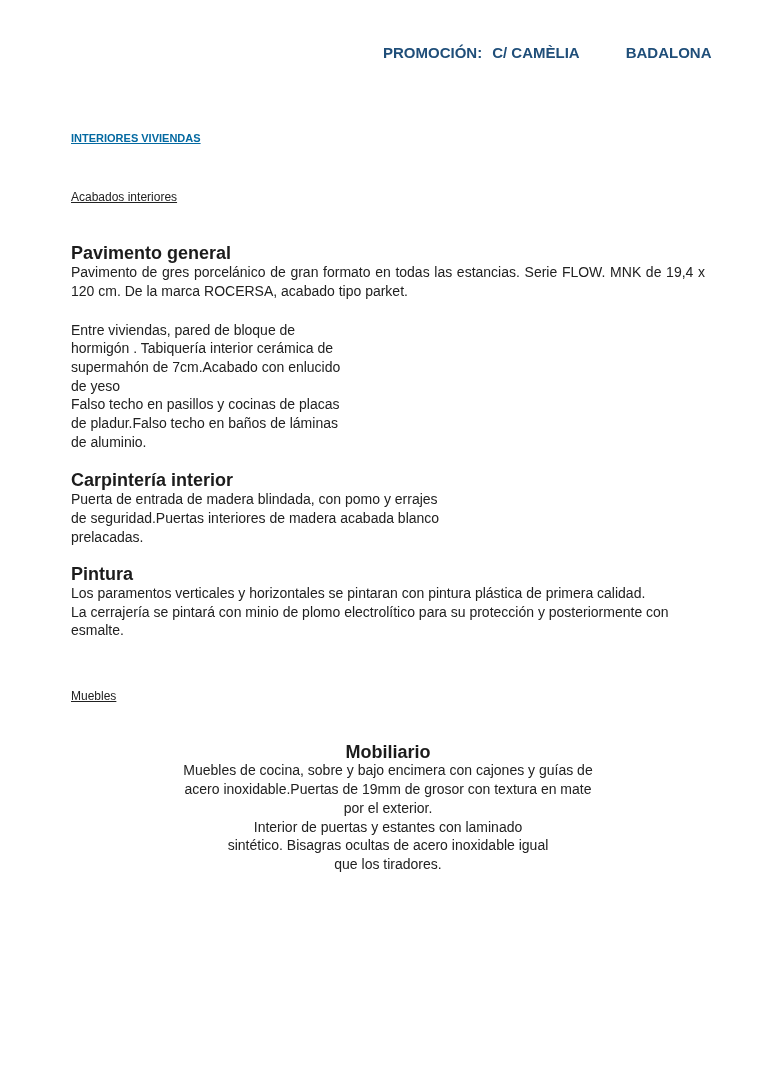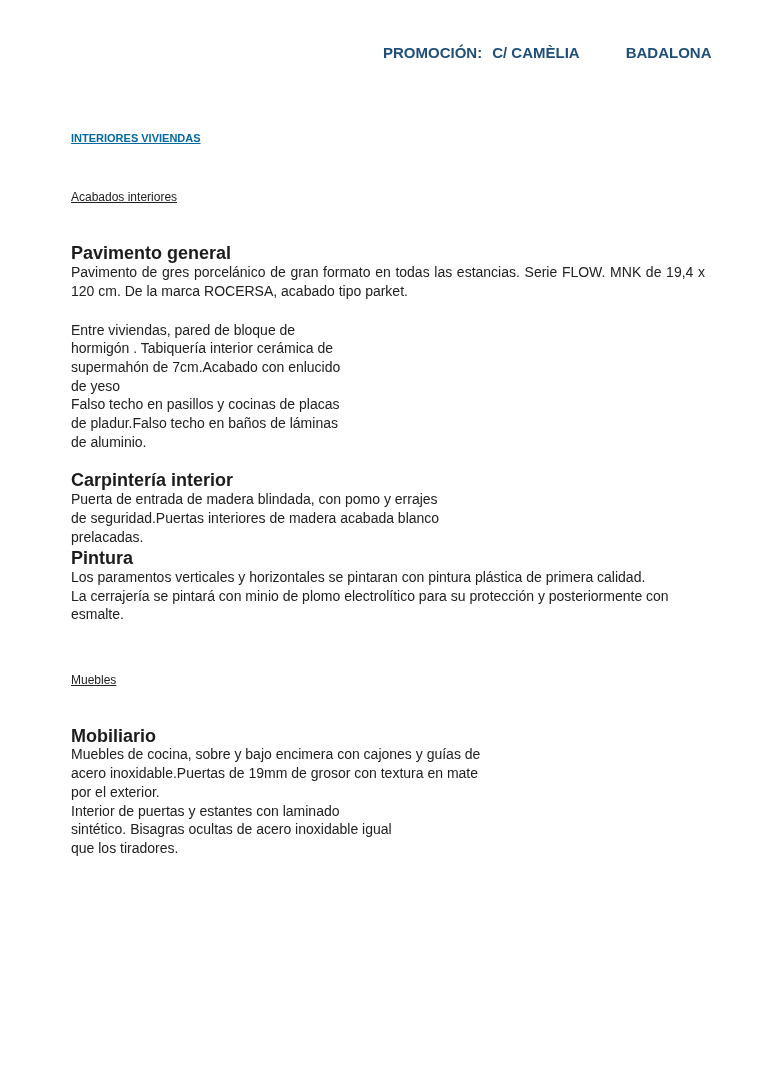--- a/index.html
+++ b/index.html
@@ -51,22 +51,22 @@
     color: #212121;
     text-decoration: underline;
     line-height: 18.7px;
   }
   .doc-subtitle.kitchen { margin-top: 47px; }
 
   section { margin: 0; }
   .sec-pavimento   { margin-top: 38px; }
   .sec-divisorias  { margin-top: 20px; }
   .sec-carpinteria { margin-top: 20px; }
-  .sec-pintura     { margin-top: 3px; }
-  .sec-mobiliario  { margin-top: 37px; }
+  .sec-pintura     { margin-top: 19px; }
+  .sec-mobiliario  { margin-top: 37px; text-align: center; }
 
   section h3 {
     margin: 0;
     font-size: 18px;
     font-weight: bold;
     line-height: 18.7px;
     color: #1c1c1c;
   }
   section p {
     margin: 0;

